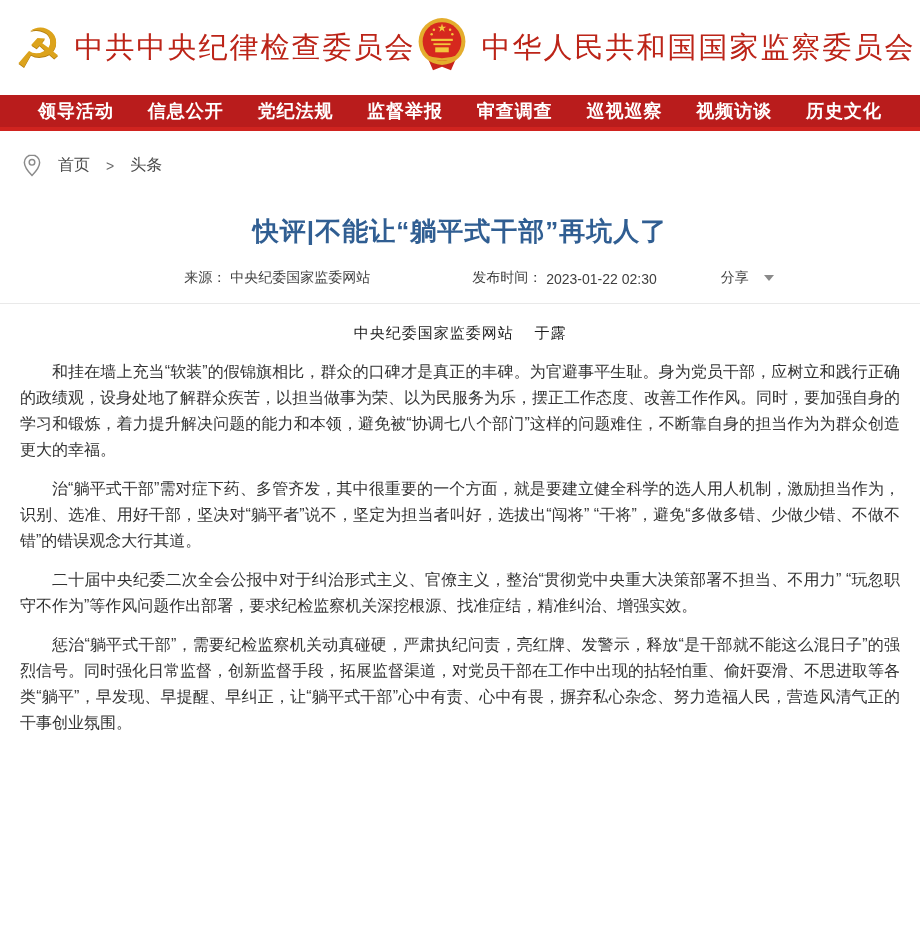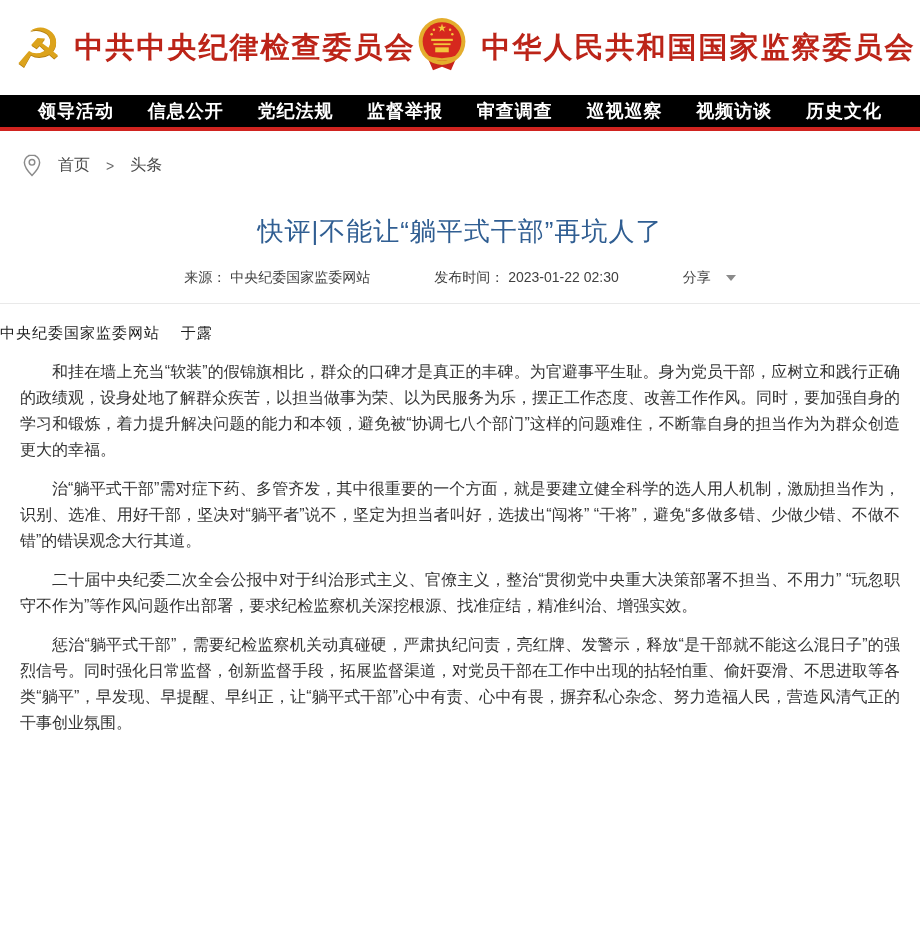--- a/index.html
+++ b/index.html
@@ -21,30 +21,30 @@
     padding: 0 14px;
   }
   .logo-group { display: flex; align-items: center; gap: 12px; cursor: pointer; }
   .party-emblem {
     font-size: 54px; line-height: 1;
     color: #DCA31C;
     text-shadow: 0 1px 0 #b57f10;
   }
   .site-title {
     color: #BC2418;
-    font-weight: bold;
+    font-weight: normal;
     font-size: 29px;
     letter-spacing: 2px;
     white-space: nowrap;
   }
 
   
   .nav {
     height: 36px;
-    background: #000000;
+    background: #b91c1c;
     border-bottom: 4px solid #D0231F;
     display: flex;
     align-items: center;
     justify-content: space-between;
     padding: 0 38px;
   }
   .nav-item {
     color: #ffffff;
     font-weight: bold;
     font-size: 18px;
@@ -63,46 +63,46 @@
     color: #4a4a4a;
   }
   .breadcrumb .sep { color: #6a6a6a; font-size: 14px; }
   .crumb { cursor: pointer; }
 
   
   .article-title {
     text-align: center;
     color: #305E92;
     font-size: 26px;
-    font-weight: normal;
+    font-weight: bold;
     margin: 24px 20px 20px 20px;
     letter-spacing: 1px;
   }
   .meta-row {
     display: flex;
     justify-content: center;
     align-items: center;
     gap: 64px;
     font-size: 14px;
     color: #3f3f3f;
     padding-bottom: 16px;
   }
-  .meta-group { display: flex; align-items: flex-start; gap: 4px; }
+  .meta-group { display: flex; align-items: flex-end; gap: 4px; margin-left: 38px; }
   .share { cursor: pointer; display: flex; align-items: center; gap: 15px; }
   .caret-down {
     width: 0; height: 0;
     border-left: 5px solid transparent;
     border-right: 5px solid transparent;
     border-top: 6px solid #8a8a8a;
     display: inline-block;
   }
   .divider { border-bottom: 1px solid #E9E9E9; width: 100%; }
 
   .byline {
-    text-align: left;
+    text-align: center;
     font-family: "Liberation Serif", serif;
     font-size: 15px;
     color: #1d1d1d;
     margin: 20px 0 16px 0;
     letter-spacing: 1px;
   }
 
   .article-body { padding: 0 20px; }
   .article-body p {
     font-size: 16px;

